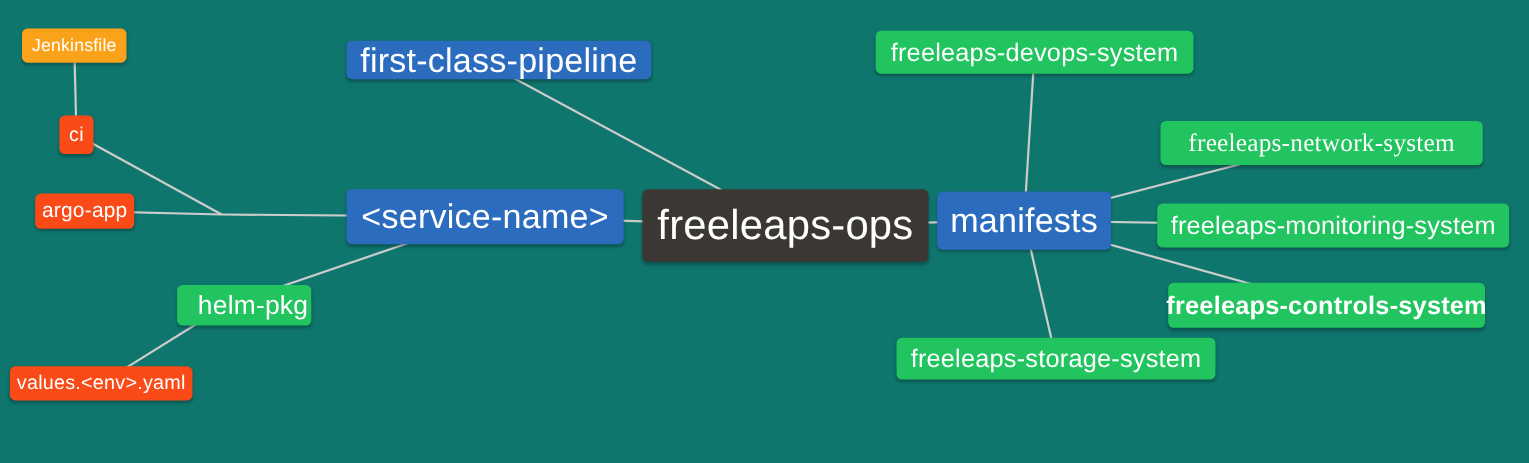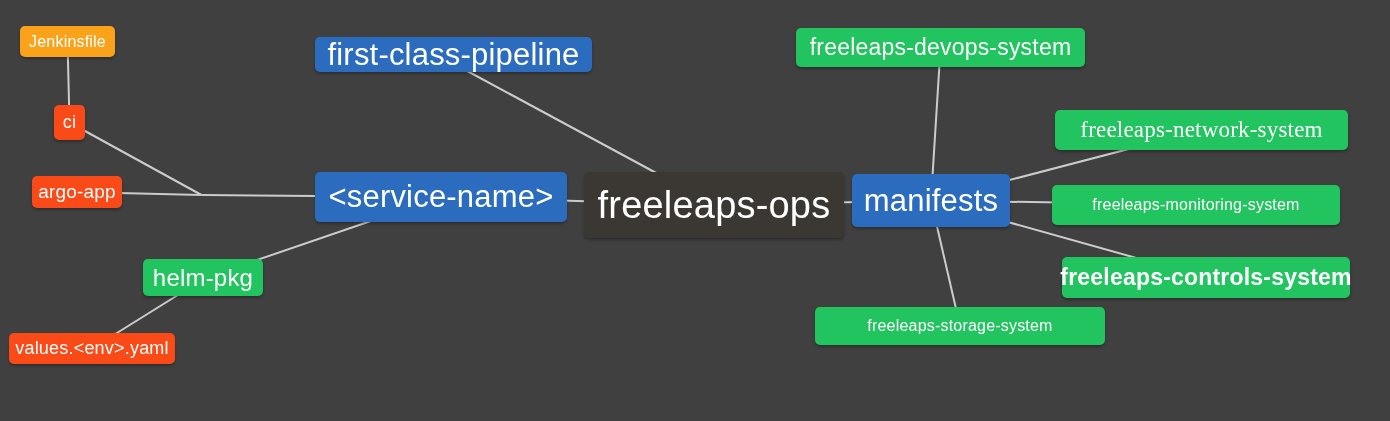--- a/index.html
+++ b/index.html
@@ -28,21 +28,21 @@
     box-shadow: 0 2px 3px rgba(0,0,0,0.28);
     white-space: nowrap;
     cursor: pointer;
     user-select: none;
     letter-spacing: 0.2px;
   }
 </style>
 </head>
 <body>
 
-<div id="stage" style="background: #404040;">
+<div id="stage" style="background: #0f766e;">
 
   <svg id="edges" xmlns="http://www.w3.org/2000/svg">
       <line x1="67.5" y1="41.5" x2="69.5" y2="122.5" stroke="#CCCCCC" stroke-width="2"></line>
       <line x1="69.5" y1="122.5" x2="201.5" y2="195" stroke="#CCCCCC" stroke-width="2"></line>
       <line x1="77" y1="192" x2="201.5" y2="195" stroke="#CCCCCC" stroke-width="2"></line>
       <line x1="201.5" y1="195" x2="441" y2="197" stroke="#CCCCCC" stroke-width="2"></line>
       <line x1="206" y1="277.5" x2="441" y2="197" stroke="#CCCCCC" stroke-width="2"></line>
       <line x1="92" y1="348.5" x2="206" y2="277.5" stroke="#CCCCCC" stroke-width="2"></line>
       <line x1="441" y1="197" x2="715.5" y2="205" stroke="#CCCCCC" stroke-width="2"></line>
       <line x1="451.5" y1="62.5" x2="715.5" y2="205" stroke="#CCCCCC" stroke-width="2"></line>
@@ -58,31 +58,31 @@
 
   <div class="node" style="left: 54px; top: 105px; width: 31px; height: 35px; font-size: 18px; background: rgb(249, 74, 23);">ci</div>
 
   <div class="node" style="left: 32px; top: 176px; width: 90px; height: 32px; font-size: 19px; background: rgb(249, 74, 23);">argo-app</div>
 
 
   <div class="node" style="left: 315px; top: 172px; width: 252px; height: 50px; font-size: 31px; background: rgb(43, 108, 190);">&lt;service-name&gt;</div>
 
   <div class="node" style="left: 315px; top: 37px; width: 277px; height: 35px; font-size: 31px; background: rgb(43, 108, 190);">first-class-pipeline</div>
 
-  <div class="node" style="left: 143px; top: 259px; width: 120px; height: 37px; font-size: 24px; background: rgb(33, 196, 95);">helm-pkg</div>
+  <div class="node" style="left: 161px; top: 259px; width: 106px; height: 37px; font-size: 24px; background: rgb(33, 196, 95); padding-left: 16px;">helm-pkg</div>
 
   <div class="node" style="left: 9px; top: 333px; width: 166px; height: 31px; font-size: 18px; background: rgb(249, 74, 23);">values.&lt;env&gt;.yaml</div>
 
   <div class="node" style="left: 584px; top: 172px; width: 260px; height: 66px; font-size: 38px; background: rgb(59, 56, 52);">freeleaps-ops</div>
 
   <div class="node" style="left: 852px; top: 174px; width: 158px; height: 53px; font-size: 31px; background: rgb(43, 108, 190);">manifests</div>
 
   <div class="node" style="left: 796px; top: 28px; width: 289px; height: 39px; font-size: 23px; background: rgb(33, 196, 95);">freeleaps-devops-system</div>
 
   <div class="node" style="left: 1055px; top: 110px; width: 293px; height: 40px; font-size: 23px; background: rgb(33, 196, 95); font-family: Liberation Serif, serif;">freeleaps-network-system</div>
 
-  <div class="node" style="left: 1052px; top: 185px; width: 288px; height: 40px; font-size: 16px; background: rgb(33, 196, 95);">freeleaps-monitoring-system</div>
+  <div class="node" style="left: 1052px; top: 185px; width: 320px; height: 40px; font-size: 23px; background: rgb(33, 196, 95);">freeleaps-monitoring-system</div>
 
   <div class="node" style="left: 1062px; top: 257px; width: 288px; height: 41px; font-size: 23px; background: rgb(33, 196, 95); font-weight: bold;">freeleaps-controls-system</div>
 
-  <div class="node" style="left: 815px; top: 307px; width: 290px; height: 38px; font-size: 16px; background: rgb(33, 196, 95);">freeleaps-storage-system</div>
+  <div class="node" style="left: 815px; top: 307px; width: 290px; height: 38px; font-size: 23px; background: rgb(33, 196, 95);">freeleaps-storage-system</div>
 
 </div>
 
 </body></html>

